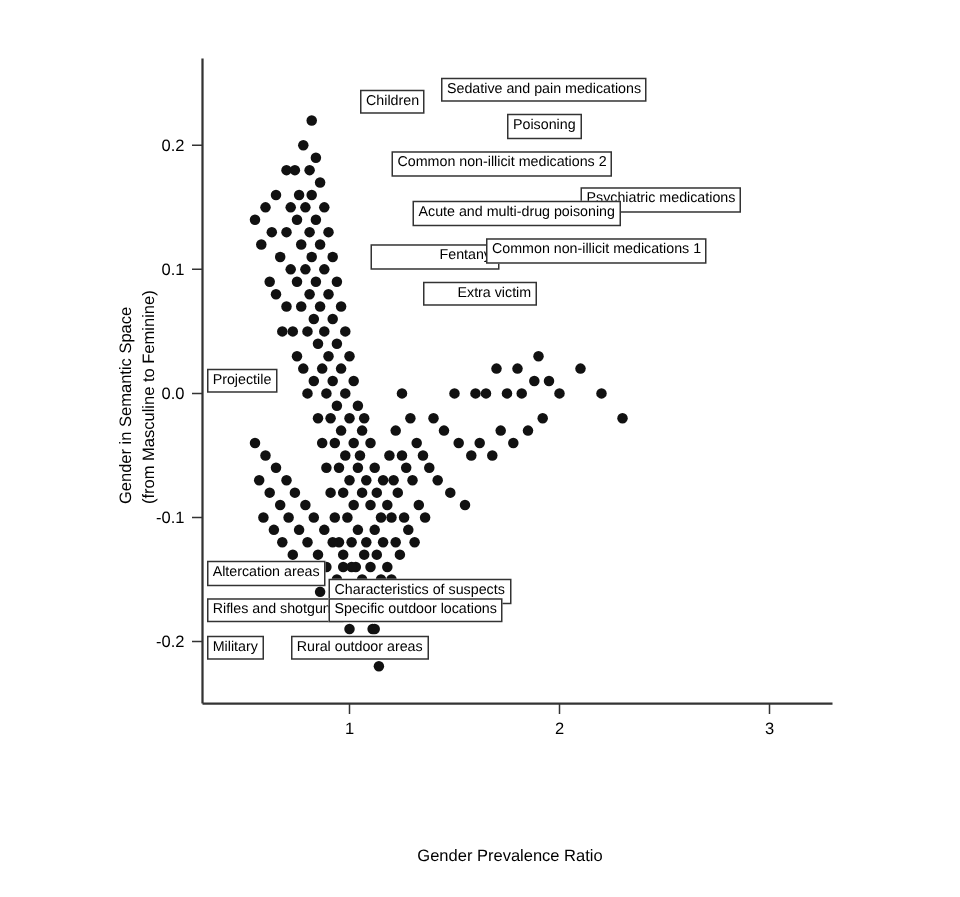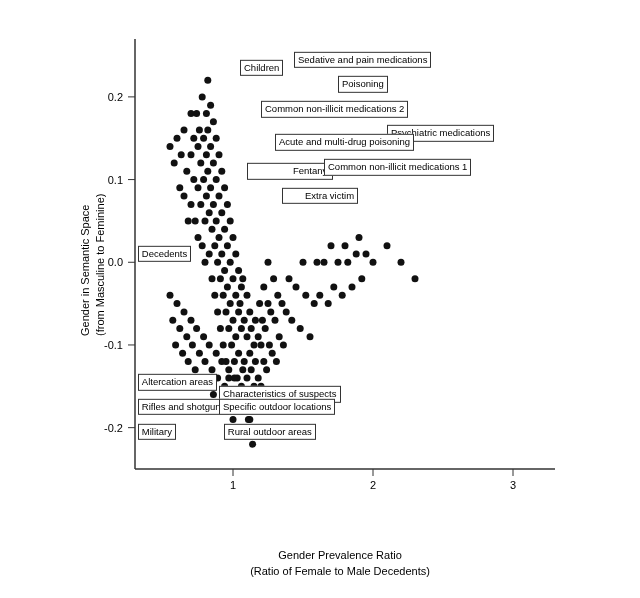--- a/index.html
+++ b/index.html
@@ -281,34 +281,33 @@
         <circle cx="147.8" cy="382.1153846153846" r="3.5" fill="#111"></circle>
         <circle cx="150.60000000000002" cy="406.9230769230769" r="3.5" fill="#111"></circle>
         <circle cx="152" cy="365.5769230769231" r="3.5" fill="#111"></circle>
         <circle cx="154.8" cy="390.38461538461536" r="3.5" fill="#111"></circle>
         <circle cx="157.6" cy="415.1923076923077" r="3.5" fill="#111"></circle>
       </g>
   </svg>
 
   <div style="position:absolute; bottom:5px; left:75px; width:490px; text-align:center; font-size:11px; line-height:1.4;">
     <span>Gender Prevalence Ratio</span><br>
-    <span>(Ratio of Female to Male Decedents)</span>
   </div>
 
   <div id="label-boxes">
       <div class="label-box" style="left: 274px; top: 45.6731px; transform: translateY(-50%);">Sedative and pain medications</div>
       <div class="label-box" style="left: 220px; top: 53.9423px; transform: translateY(-50%);">Children</div>
       <div class="label-box" style="left: 318px; top: 70.4808px; transform: translateY(-50%);">Poisoning</div>
       <div class="label-box" style="left: 241px; top: 95.2885px; transform: translateY(-50%);">Common non-illicit medications 2</div>
       <div class="label-box" style="left: 367px; top: 95.2885px; transform: translateY(-50%); margin-top: 24px;">Psychiatric medications</div>
       <div class="label-box" style="left: 255px; top: 128.365px; transform: translateY(-50%);">Acute and multi-drug poisoning</div>
       <div class="label-box" style="left: 227px; top: 157.308px; transform: translateY(-50%); padding-left: 45px;">Fentanyl</div>
       <div class="label-box" style="left: 304px; top: 153.173px; transform: translateY(-50%);">Common non-illicit medications 1</div>
       <div class="label-box" style="left: 262px; top: 182.115px; transform: translateY(-50%); padding-left: 22px;">Extra victim</div>
-      <div class="label-box" style="left: 117.8px; top: 240px; transform: translateY(-50%);">Decedents</div>
+      <div class="label-box" style="left: 117.8px; top: 240px; transform: translateY(-50%);">Projectile</div>
       <div class="label-box" style="left: 117.8px; top: 368.173px; transform: translateY(-50%);">Altercation areas</div>
       <div class="label-box" style="left: 199px; top: 368.173px; transform: translateY(-50%); margin-top: 12px;">Characteristics of suspects</div>
       <div class="label-box" style="left: 117.8px; top: 392.981px; transform: translateY(-50%);">Rifles and shotguns</div>
       <div class="label-box" style="left: 199px; top: 392.981px; transform: translateY(-50%);">Specific outdoor locations</div>
       <div class="label-box" style="left: 117.8px; top: 417.788px; transform: translateY(-50%);">Military</div>
-      <div class="label-box" style="left: 173.8px; top: 417.788px; transform: translateY(-50%); margin-left: 30px;">Rural outdoor areas</div>
+      <div class="label-box" style="left: 173.8px; top: 417.788px; transform: translateY(-50%);">Rural outdoor areas</div>
     </div>
 </div>
 
 </body></html>

